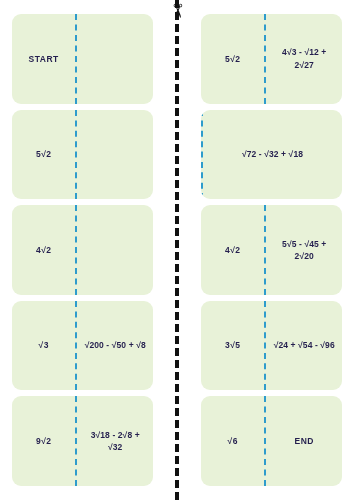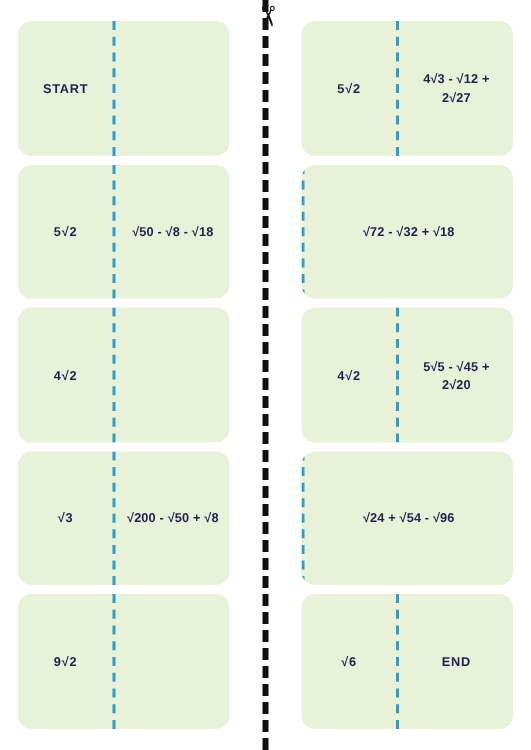--- a/index.html
+++ b/index.html
@@ -134,23 +134,20 @@
       <div class="card-half right-half">
         <span class="cell-text">4√3 - √12 + 2√27</span>
       </div>
     </div>
 
     <div class="domino-card">
       <div class="card-half left-half">
         <span class="cell-text label-text">5√2</span>
       </div>
       <div class="half-divider"></div>
-      <div class="card-half right-half">
-        <span class="cell-text">√50 - √8 - √18</span>
-      </div>
     </div>
     <div class="grid-gap"></div>
     <div class="domino-card">
       <div class="half-divider"></div>
       <div class="card-half right-half">
         <span class="cell-text">√72 - √32 + √18</span>
       </div>
     </div>
 
     <div class="domino-card">
@@ -174,31 +171,37 @@
       <div class="card-half left-half">
         <span class="cell-text label-text">√3</span>
       </div>
       <div class="half-divider"></div>
       <div class="card-half right-half">
         <span class="cell-text">√200 - √50 + √8</span>
       </div>
     </div>
     <div class="grid-gap"></div>
     <div class="domino-card">
+      <div class="card-half left-half">
+        <span class="cell-text label-text">3√5</span>
+      </div>
       <div class="half-divider"></div>
       <div class="card-half right-half">
         <span class="cell-text">√24 + √54 - √96</span>
       </div>
     </div>
 
     <div class="domino-card">
       <div class="card-half left-half">
         <span class="cell-text label-text">9√2</span>
       </div>
       <div class="half-divider"></div>
+      <div class="card-half right-half">
+        <span class="cell-text">3√18 - 2√8 + √32</span>
+      </div>
     </div>
     <div class="grid-gap"></div>
     <div class="domino-card">
       <div class="card-half left-half">
         <span class="cell-text label-text">√6</span>
       </div>
       <div class="half-divider"></div>
       <div class="card-half right-half">
         <span class="cell-text label-text">END</span>
       </div>

